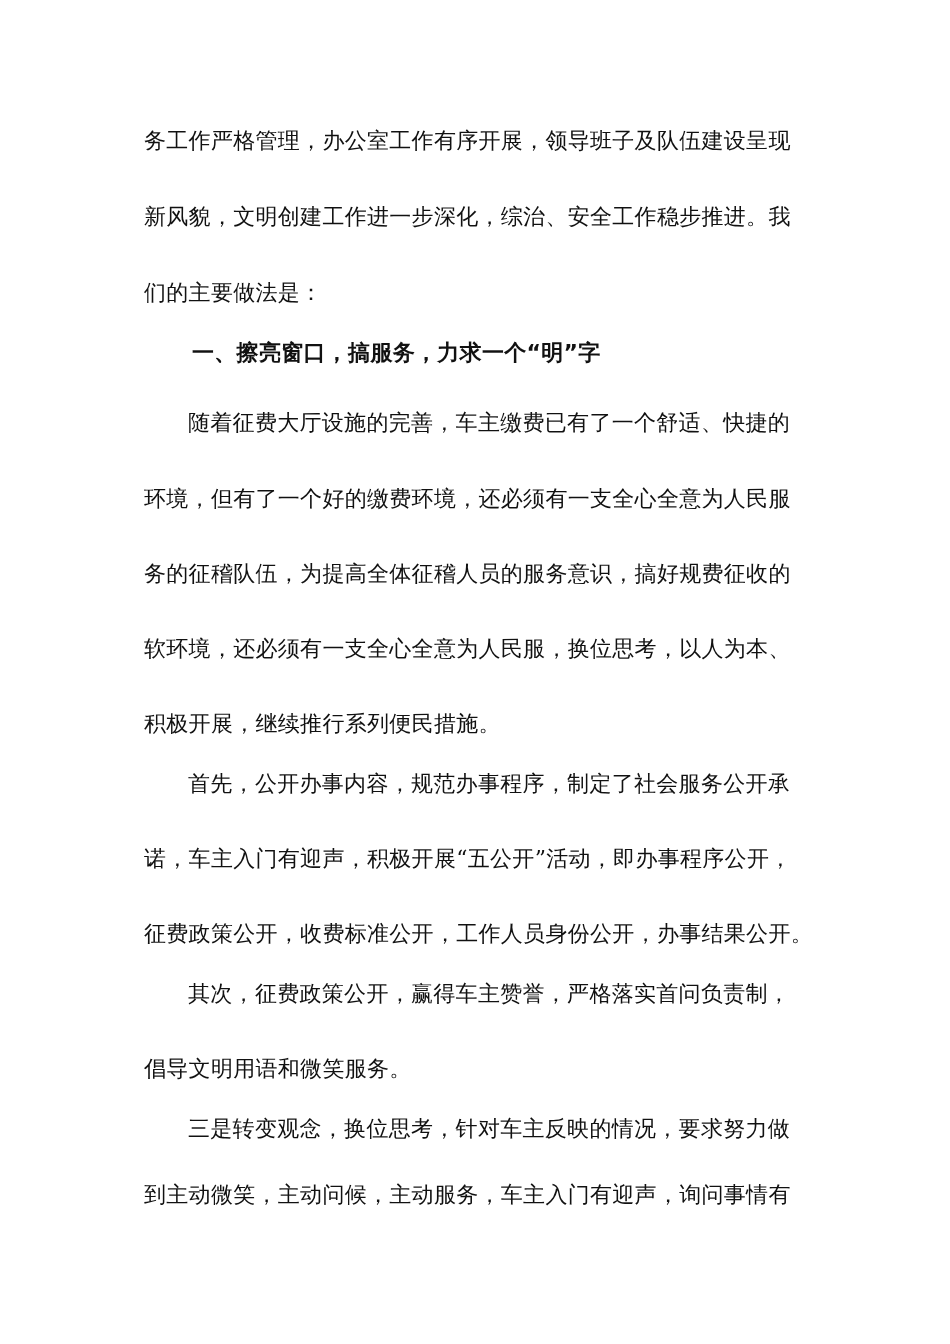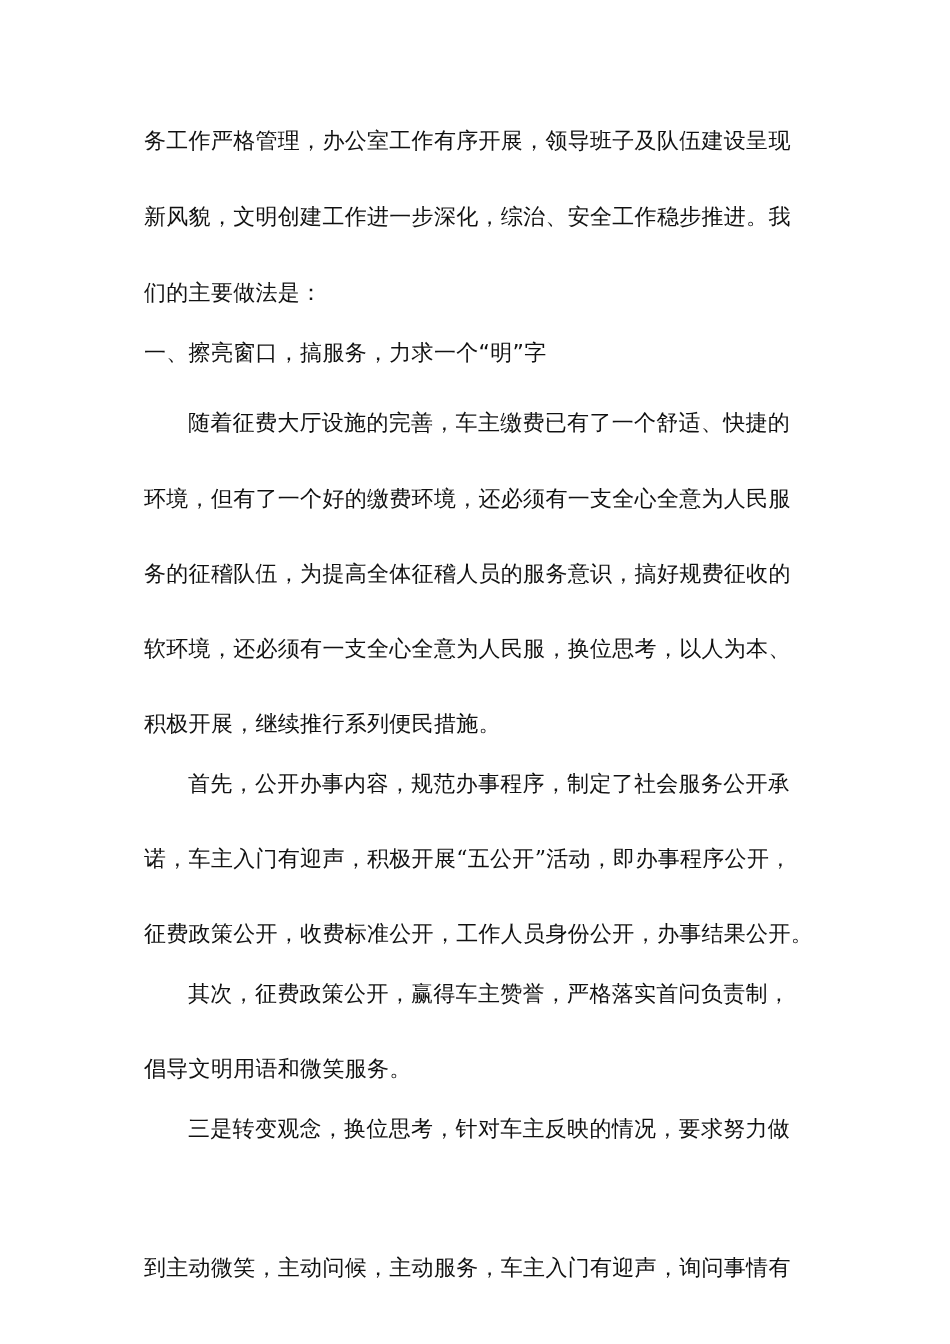--- a/index.html
+++ b/index.html
@@ -1,19 +1,19 @@
 <!DOCTYPE html>
 <html><head>
 <meta charset="utf-8">
 <style>
   html, body { margin: 0; padding: 0; background: #ffffff; }
   body { width: 950px; height: 1344px; position: relative; overflow: hidden;
          font-family: "DejaVu Serif", "Liberation Serif", serif; color: #111; }
   .line { position: absolute; left: 144px; font-size: 22px; line-height: 26px; white-space: nowrap; letter-spacing: 0.3px; text-align: right; }
-  .bold { font-weight: normal; font-family: "DejaVu Sans", "Liberation Sans", sans-serif; }
+  .bold { font-weight: bold; font-family: "DejaVu Sans", "Liberation Sans", sans-serif; margin-left: 48px; }
   .indent { left: 188px; }
 </style>
 </head>
 <body>
 
 <div>
   <div class="line" style="top:128px">务工作严格管理，办公室工作有序开展，领导班子及队伍建设呈现</div>
   <div class="line" style="top:204px">新风貌，文明创建工作进一步深化，综治、安全工作稳步推进。我</div>
   <div class="line" style="top:280px">们的主要做法是：</div>
   <div class="line bold" style="top:340px">一、擦亮窗口，搞服务，力求一个“明”字</div>
@@ -21,14 +21,14 @@
   <div class="line" style="top:486px">环境，但有了一个好的缴费环境，还必须有一支全心全意为人民服</div>
   <div class="line" style="top:561px">务的征稽队伍，为提高全体征稽人员的服务意识，搞好规费征收的</div>
   <div class="line" style="top:636px">软环境，还必须有一支全心全意为人民服，换位思考，以人为本、</div>
   <div class="line" style="top:711px">积极开展，继续推行系列便民措施。</div>
   <div class="line indent" style="top:771px">首先，公开办事内容，规范办事程序，制定了社会服务公开承</div>
   <div class="line" style="top:846px">诺，车主入门有迎声，积极开展“五公开”活动，即办事程序公开，</div>
   <div class="line" style="top:921px">征费政策公开，收费标准公开，工作人员身份公开，办事结果公开。</div>
   <div class="line indent" style="top:981px">其次，征费政策公开，赢得车主赞誉，严格落实首问负责制，</div>
   <div class="line" style="top:1056px">倡导文明用语和微笑服务。</div>
   <div class="line indent" style="top:1116px">三是转变观念，换位思考，针对车主反映的情况，要求努力做</div>
-  <div class="line" style="top:1255px">到主动微笑，主动问候，主动服务，车主入门有迎声，询问事情有</div>
+  <div class="line" style="top:1182px">到主动微笑，主动问候，主动服务，车主入门有迎声，询问事情有</div>
 </div>
 
 </body></html>

